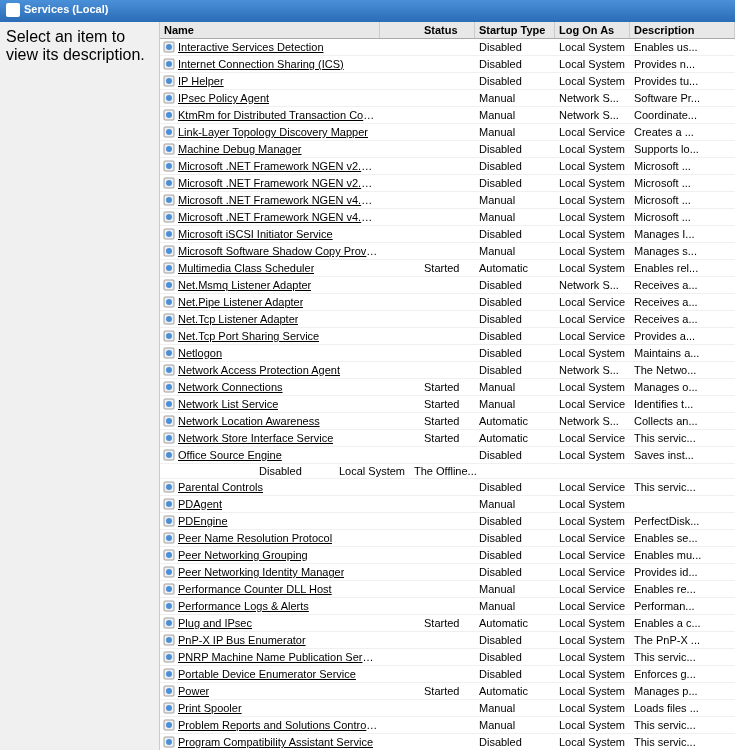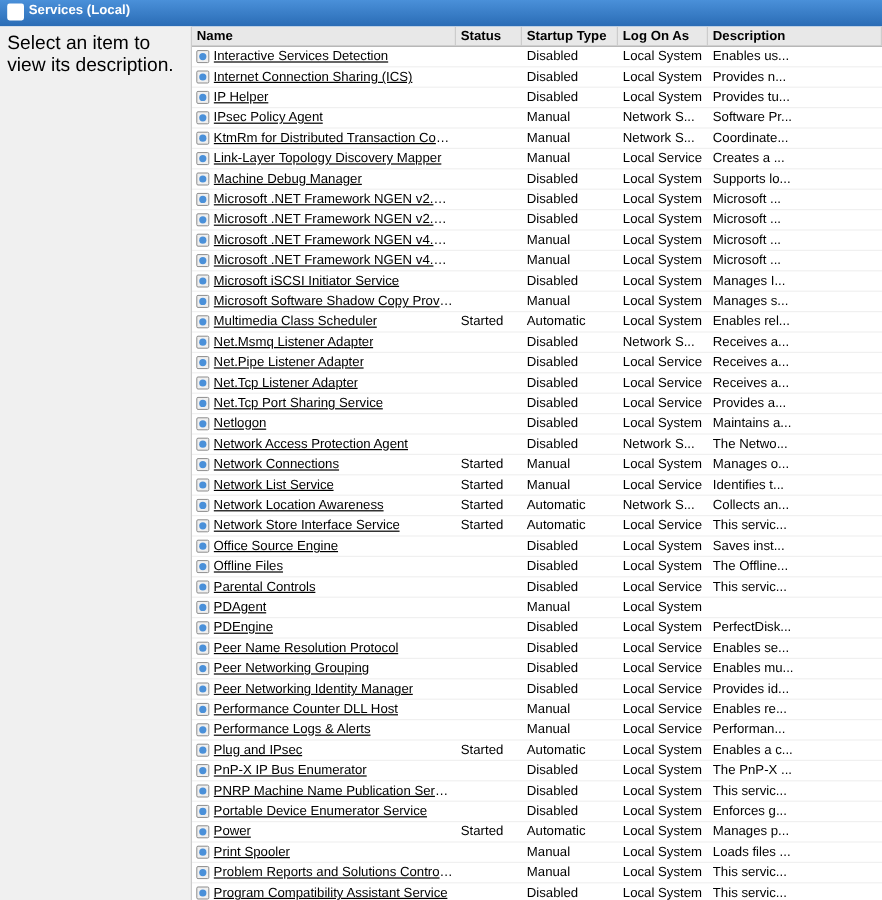--- a/index.html
+++ b/index.html
@@ -55,21 +55,21 @@
       font-size: 11px;
       flex-shrink: 0;
     }
     .table-header .col {
       padding: 2px 4px;
       border-right: 1px solid #ccc;
       white-space: nowrap;
       overflow: hidden;
     }
     .col-name { width: 220px; }
-    .col-status { width: 55px; }
+    .col-status { width: 55px; margin-left: 40px; }
     .col-startup { width: 80px; }
     .col-logon { width: 75px; }
     .col-desc { flex: 1; }
     .table-body {
       overflow-y: scroll;
       flex: 1;
     }
     .table-row {
       display: flex;
       align-items: center;
@@ -510,29 +510,20 @@
   </svg>
             </span>
             <span class="name-text">Office Source Engine</span>
           </div>
           <div class="col col-status"></div>
           <div class="col col-startup">Disabled</div>
           <div class="col col-logon">Local System</div>
           <div class="col col-desc">Saves inst...</div>
         </div>
         <div class="table-row">
-          <div class="name-cell">
-            <span class="service-icon">
-              <svg viewBox="0 0 12 12" xmlns="http://www.w3.org/2000/svg">
-    <rect x="1" y="1" width="10" height="10" rx="1" fill="#f0f0f0" stroke="#888" stroke-width="0.8"></rect>
-    <circle cx="6" cy="6" r="3" fill="#4a90d9"></circle>
-  </svg>
-            </span>
-            <span class="name-text">Offline Files</span>
-          </div>
           <div class="col col-status"></div>
           <div class="col col-startup">Disabled</div>
           <div class="col col-logon">Local System</div>
           <div class="col col-desc">The Offline...</div>
         </div>
         <div class="table-row">
           <div class="name-cell">
             <span class="service-icon">
               <svg viewBox="0 0 12 12" xmlns="http://www.w3.org/2000/svg">
     <rect x="1" y="1" width="10" height="10" rx="1" fill="#f0f0f0" stroke="#888" stroke-width="0.8"></rect>

